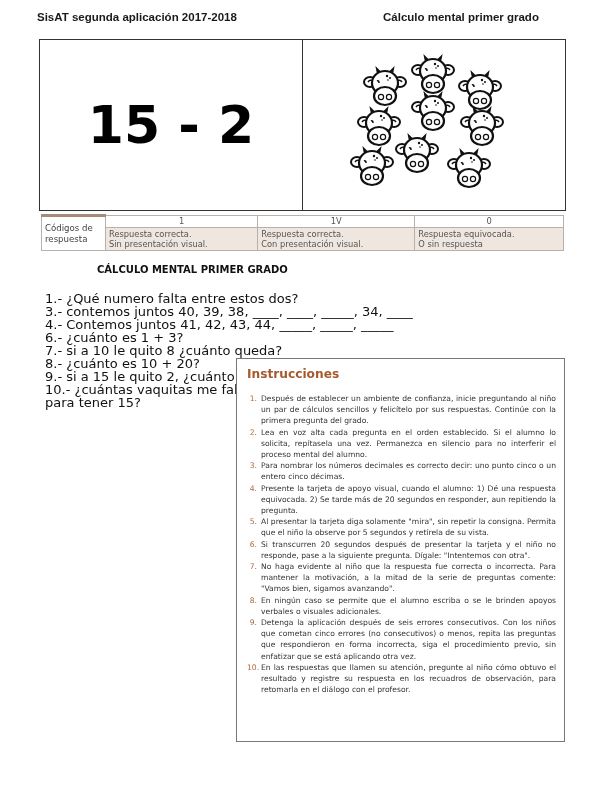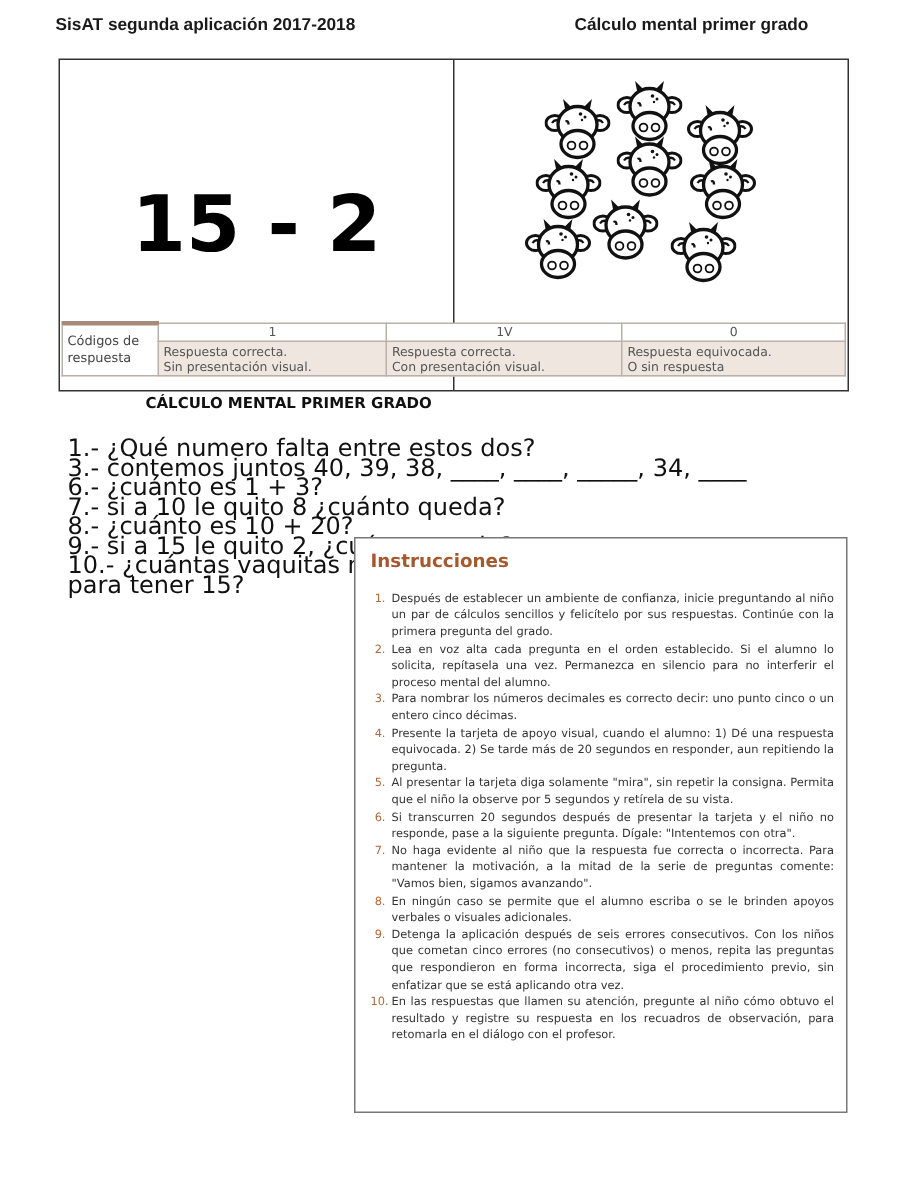--- a/index.html
+++ b/index.html
@@ -2,36 +2,36 @@
 <html><head>
   <meta charset="utf-8">
   <style>
     * { margin: 0; padding: 0; box-sizing: border-box; }
     html, body { width: 612px; height: 792px; background: #ffffff; overflow: hidden; }
     body { position: relative; font-family: "Liberation Sans", sans-serif; color: #111; }
 
     .hdr-left { position: absolute; left: 37px; top: 11px; font-size: 11.5px; font-weight: bold; color: #1a1a1a; }
     .hdr-right { position: absolute; left: 383px; top: 11px; font-size: 11.5px; font-weight: bold; color: #1a1a1a; }
 
-    .card { position: absolute; left: 39px; top: 39px; width: 527px; height: 222px; border: 1px solid #333; display: flex; }
+    .card { position: absolute; left: 39px; top: 39px; width: 527px; height: 172px; border: 1px solid #333; display: flex; }
     .card-left { width: 263px; height: 100%; border-right: 1px solid #333; display: flex; align-items: center; justify-content: center; }
     .card-expr { font-family: "DejaVu Sans", sans-serif; font-weight: bold; font-size: 52px; color: #000; letter-spacing: 0px; }
     .card-right { flex: 1; position: relative; }
 
     .cow { position: absolute; width: 44px; height: 44px; }
 
     .codes { position: absolute; left: 41px; top: 214px; width: 523px; border-collapse: collapse; font-family: "DejaVu Sans", sans-serif; font-size: 8.3px; color: #555; }
     .codes td { border: 1px solid #b9b0a8; padding: 0 3px; vertical-align: middle; line-height: 10.5px; }
     .codes .lbl { width: 64px; background: #fff; border-top: 3px solid #a58c7a; font-size: 8.6px; color: #444; }
     .codes .hd { text-align: center; background: #fff; height: 12px; }
     .codes .desc { background: #efe6df; height: 23px; }
 
     .subtitle { position: absolute; left: 97px; top: 264px; font-family: "DejaVu Sans", sans-serif; font-weight: bold; font-size: 10px; color: #111; }
 
-    .questions { position: absolute; left: 45px; top: 292px; width: 260px; font-family: "DejaVu Sans", sans-serif; font-size: 16px; line-height: 13px; color: #111; list-style: none; }
+    .questions { position: absolute; left: 45px; top: 292px; width: 260px; font-family: "DejaVu Sans", sans-serif; font-size: 13px; line-height: 13px; color: #111; list-style: none; }
     .questions li { white-space: nowrap; }
 
     .instr { position: absolute; left: 236px; top: 358px; width: 329px; height: 384px; border: 1px solid #777; background: #fff; padding: 8px 8px 0 10px; }
     .instr-title { font-family: "DejaVu Sans", sans-serif; font-size: 12.2px; color: #a45a2e; margin-bottom: 12px; font-weight: bold; }
     .instr-list { list-style: none; font-family: "DejaVu Sans", sans-serif; font-size: 7.6px; line-height: 11.2px; color: #333; }
     .instr-list li { display: flex; text-align: justify; }
     .instr-list .num { width: 14px; flex-shrink: 0; color: #b06a3e; text-align: right; padding-right: 4px; }
     .instr-list .txt { flex: 1; }
   </style>
 </head>
@@ -123,20 +123,21 @@
     </td>
   </tr>
 </tbody>
   </table>
 
 <div class="subtitle">CÁLCULO MENTAL PRIMER GRADO</div>
 
 <ul class="questions">
   <li>1.- ¿Qué numero falta entre estos dos?</li>
   <li>3.- contemos juntos 40, 39, 38, ____, ____, _____, 34, ____</li>
+  <li>4.- Contemos juntos 41, 42, 43, 44, _____, _____, _____</li>
   <li>6.- ¿cuánto es 1 + 3?</li>
   <li>7.- si a 10 le quito 8 ¿cuánto queda?</li>
   <li>8.- ¿cuánto es 10 + 20?</li>
   <li>9.- si a 15 le quito 2, ¿cuánto queda?</li>
   <li>10.- ¿cuántas vaquitas me faltan</li>
   <li>para tener 15?</li>
 </ul>
 
 <div class="instr">
   <div class="instr-title">Instrucciones</div>

